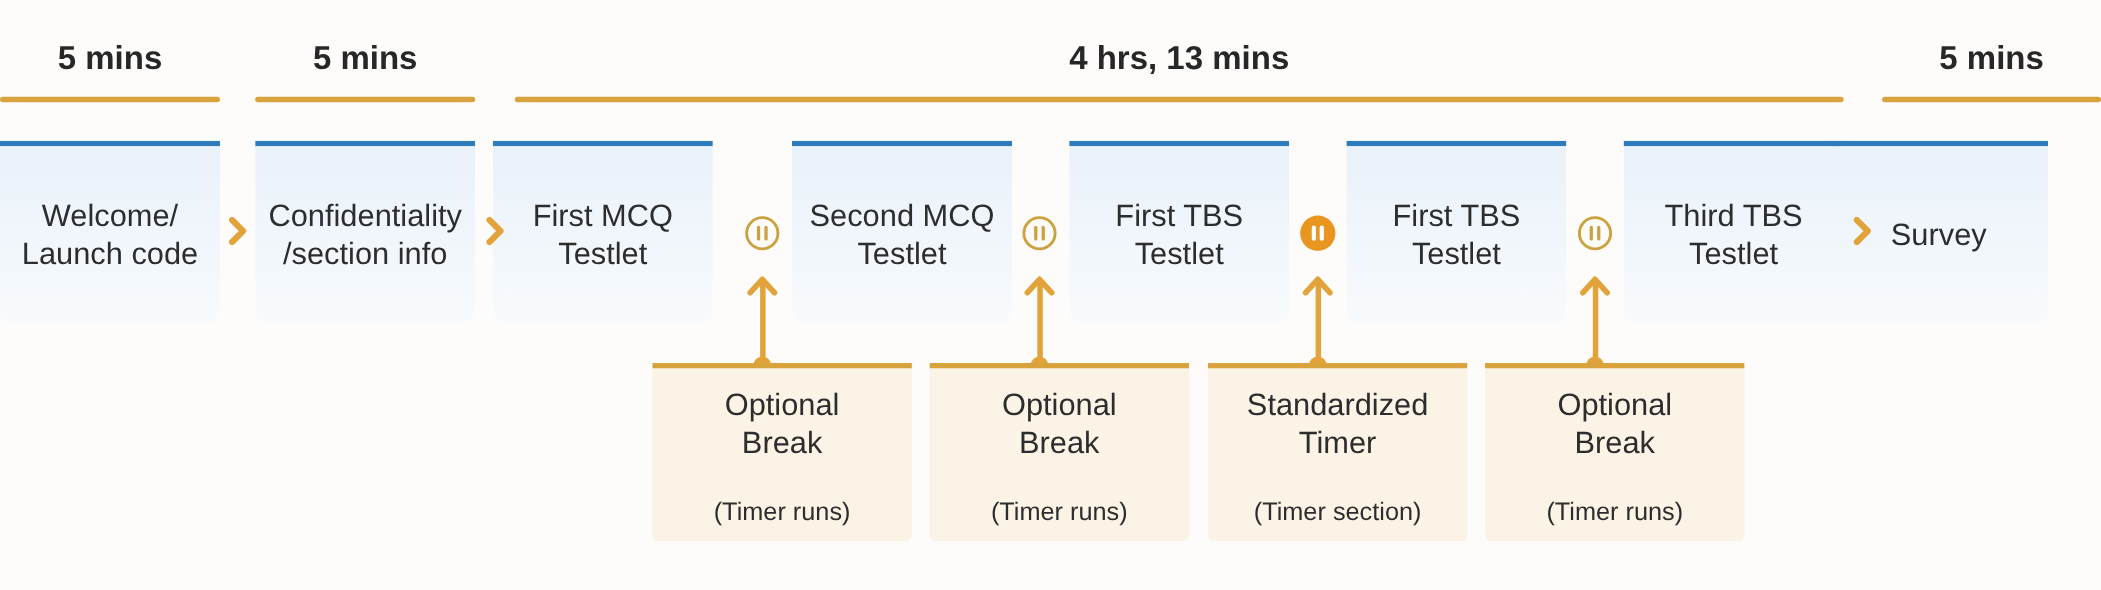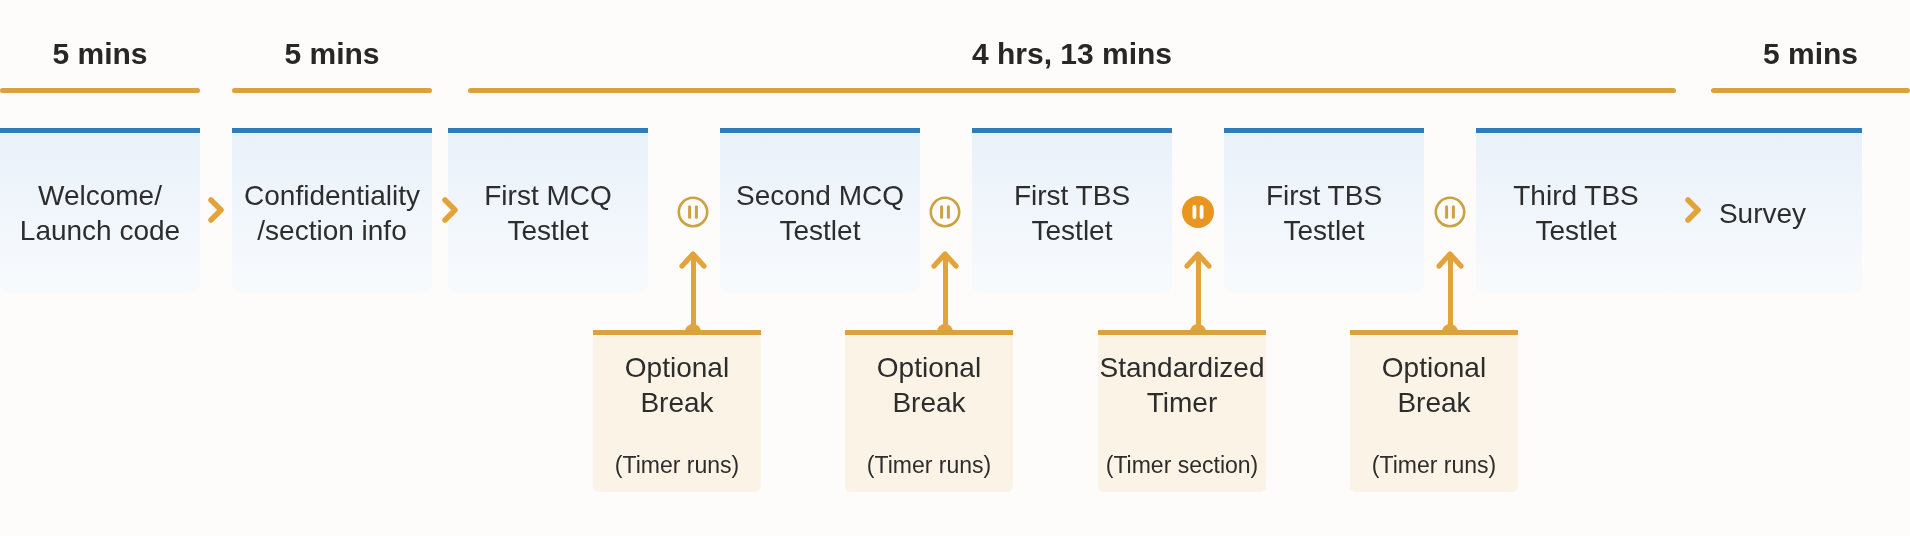--- a/index.html
+++ b/index.html
@@ -28,21 +28,21 @@
   
   .chev{position:absolute;}
   
   .pause{position:absolute;}
   
   .arrowhead{position:absolute;}
   .stem{position:absolute;width:5px;background:#e2a43a;border-radius:3px;}
   .dot{position:absolute;width:16px;height:16px;border-radius:50%;background:#e2a43a;}
   
   .break{
-    position:absolute;top:330px;height:157px;width:168px;
+    position:absolute;top:330px;height:157px;width:236px;
     border-top:5px solid #d8a33c;
     background:#faf3e6;
     border-radius:0 0 6px 6px;
     display:flex;flex-direction:column;align-items:center;justify-content:center;
     row-gap:22px;
   }
   .break-title{font-size:28px;line-height:35px;font-weight:500;text-align:center;white-space:pre-line;color:#2d2d2d;}
   .break-sub{font-size:23px;line-height:26px;text-align:center;color:#2d2d2d;margin-top:10px;}
 </style>
 </head>

